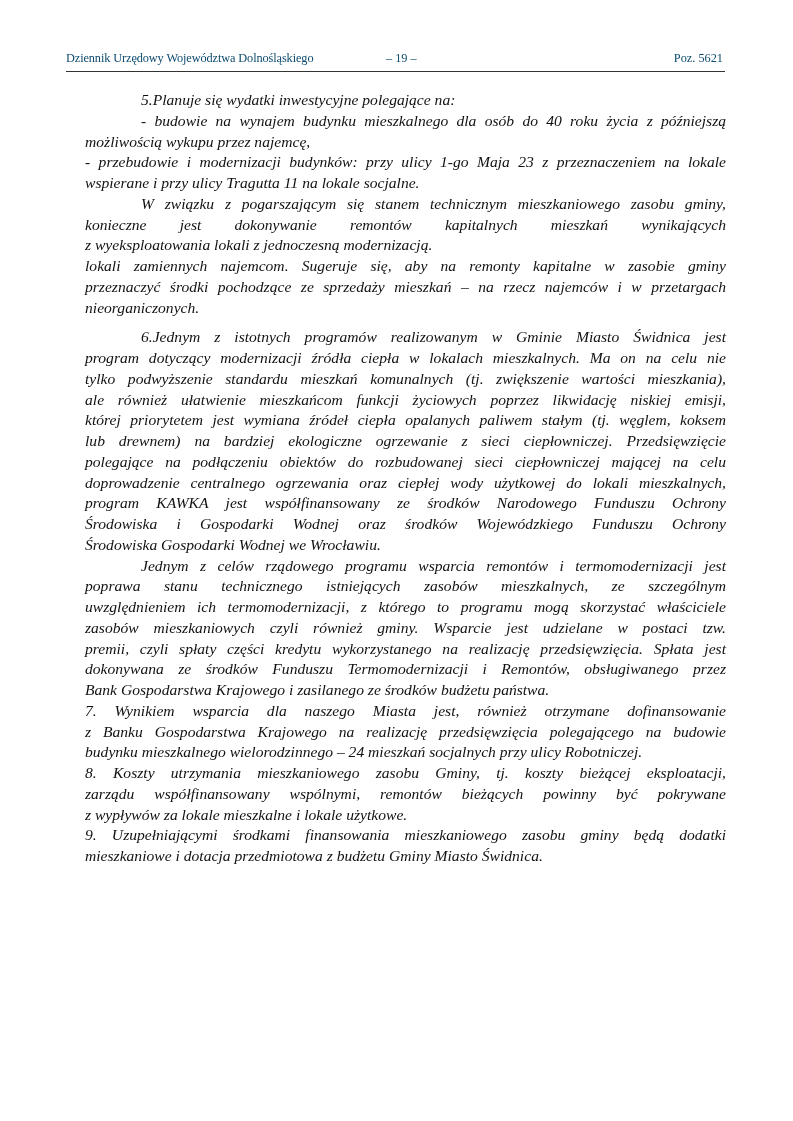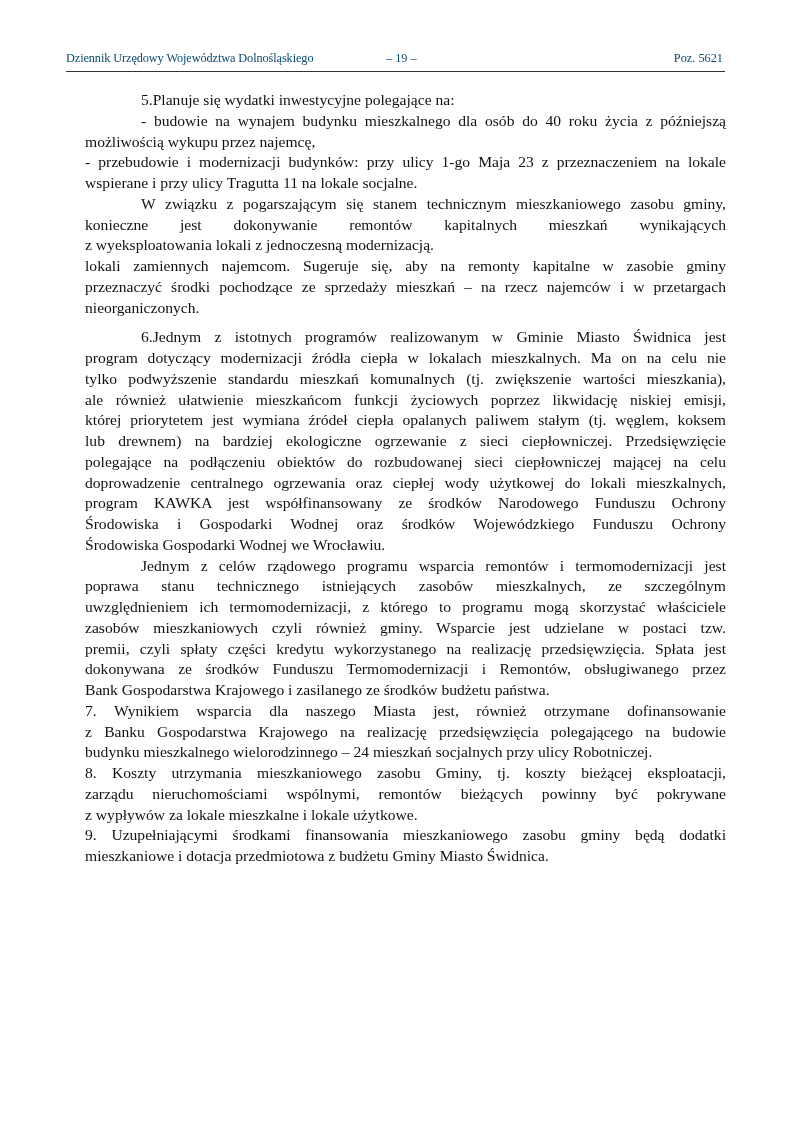--- a/index.html
+++ b/index.html
@@ -7,21 +7,21 @@
          font-family: "Liberation Serif", "DejaVu Serif", serif; color: #111; }
   .header { position: absolute; left: 66px; top: 51px; width: 659px; height: 20px;
             font-size: 12.3px; color: #0c4a6e; }
   .header .left { position: absolute; left: 0; top: 0; letter-spacing: -0.1px; }
   .header .center { position: absolute; left: 320px; top: 0; }
   .header .right { position: absolute; right: 2px; top: 0; }
   .rule { position: absolute; left: 66px; top: 71px; width: 659px; height: 0;
           border-top: 1.6px solid #333; }
   .body { position: absolute; left: 85px; top: 90px; width: 641px;
           font-size: 15.6px; line-height: 20.75px; }
-  .line { display: block; white-space: nowrap; height: 20.75px; }
+  .line { display: block; white-space: nowrap; height: 20.75px; font-style: italic; }
   .j { text-align: justify; text-align-last: justify; white-space: normal; }
   .ind { padding-left: 56px; }
   .gap { height: 9px; }
 </style>
 </head>
 <body>
 
 <div class="header">
   <span class="left">Dziennik Urzędowy Województwa Dolnośląskiego</span>
   <span class="center">– 19 –</span>
@@ -60,18 +60,18 @@
       <span class="line j">poprawa stanu technicznego istniejących zasobów mieszkalnych, ze szczególnym</span>
       <span class="line j">uwzględnieniem ich termomodernizacji, z którego to programu mogą skorzystać właściciele</span>
       <span class="line j">zasobów mieszkaniowych czyli również gminy. Wsparcie jest udzielane w postaci tzw.</span>
       <span class="line j">premii, czyli spłaty części kredytu wykorzystanego na realizację przedsięwzięcia. Spłata jest</span>
       <span class="line j">dokonywana ze środków Funduszu Termomodernizacji i Remontów, obsługiwanego przez</span>
       <span class="line ">Bank Gospodarstwa Krajowego i zasilanego ze środków budżetu państwa.</span>
       <span class="line j">7. Wynikiem wsparcia dla naszego Miasta jest, również otrzymane dofinansowanie</span>
       <span class="line j">z Banku Gospodarstwa Krajowego na realizację przedsięwzięcia polegającego na budowie</span>
       <span class="line ">budynku mieszkalnego wielorodzinnego –  24 mieszkań socjalnych przy ulicy Robotniczej.</span>
       <span class="line j">8. Koszty utrzymania mieszkaniowego zasobu Gminy, tj. koszty bieżącej eksploatacji,</span>
-      <span class="line j">zarządu nieruchomościami wspólnymi, remontów bieżących powinny być pokrywane</span>
+      <span class="line j">zarządu współfinansowany wspólnymi, remontów bieżących powinny być pokrywane</span>
       <span class="line ">z wypływów za lokale mieszkalne i lokale użytkowe.</span>
       <span class="line j">9. Uzupełniającymi środkami finansowania mieszkaniowego zasobu gminy będą dodatki</span>
       <span class="line ">mieszkaniowe i dotacja przedmiotowa z budżetu Gminy Miasto Świdnica.</span>
     </div>
 </div>
 
 </body></html>

